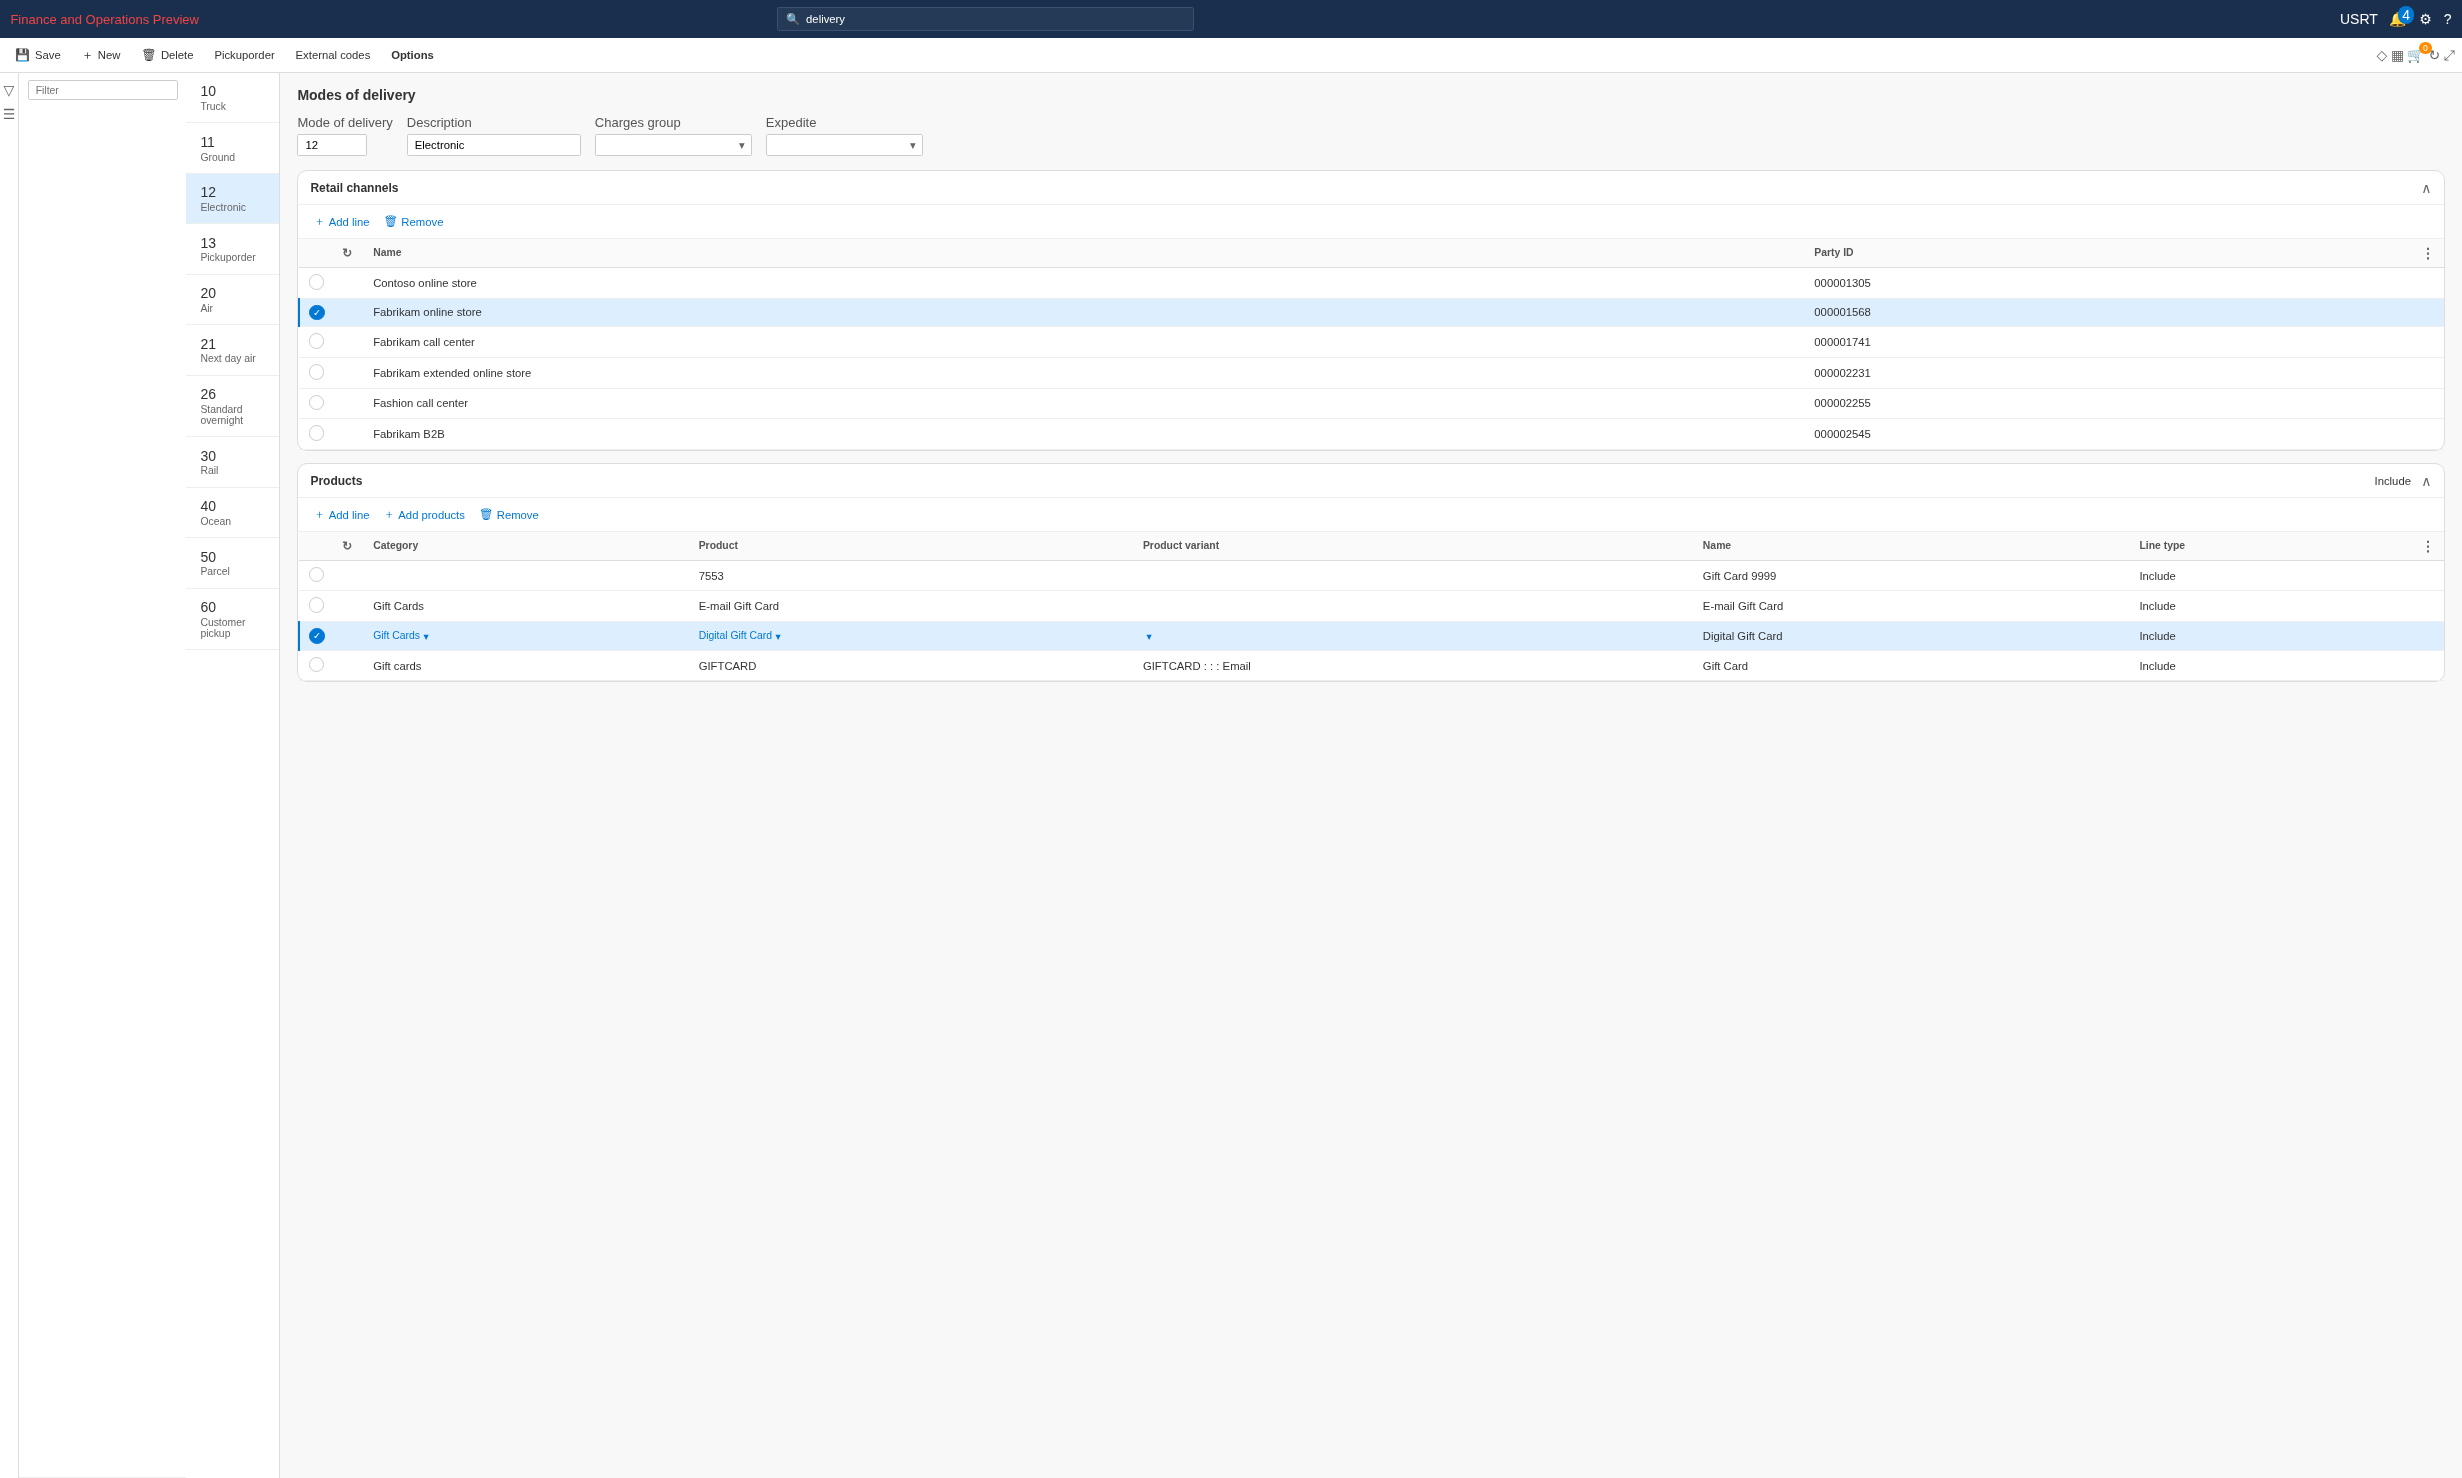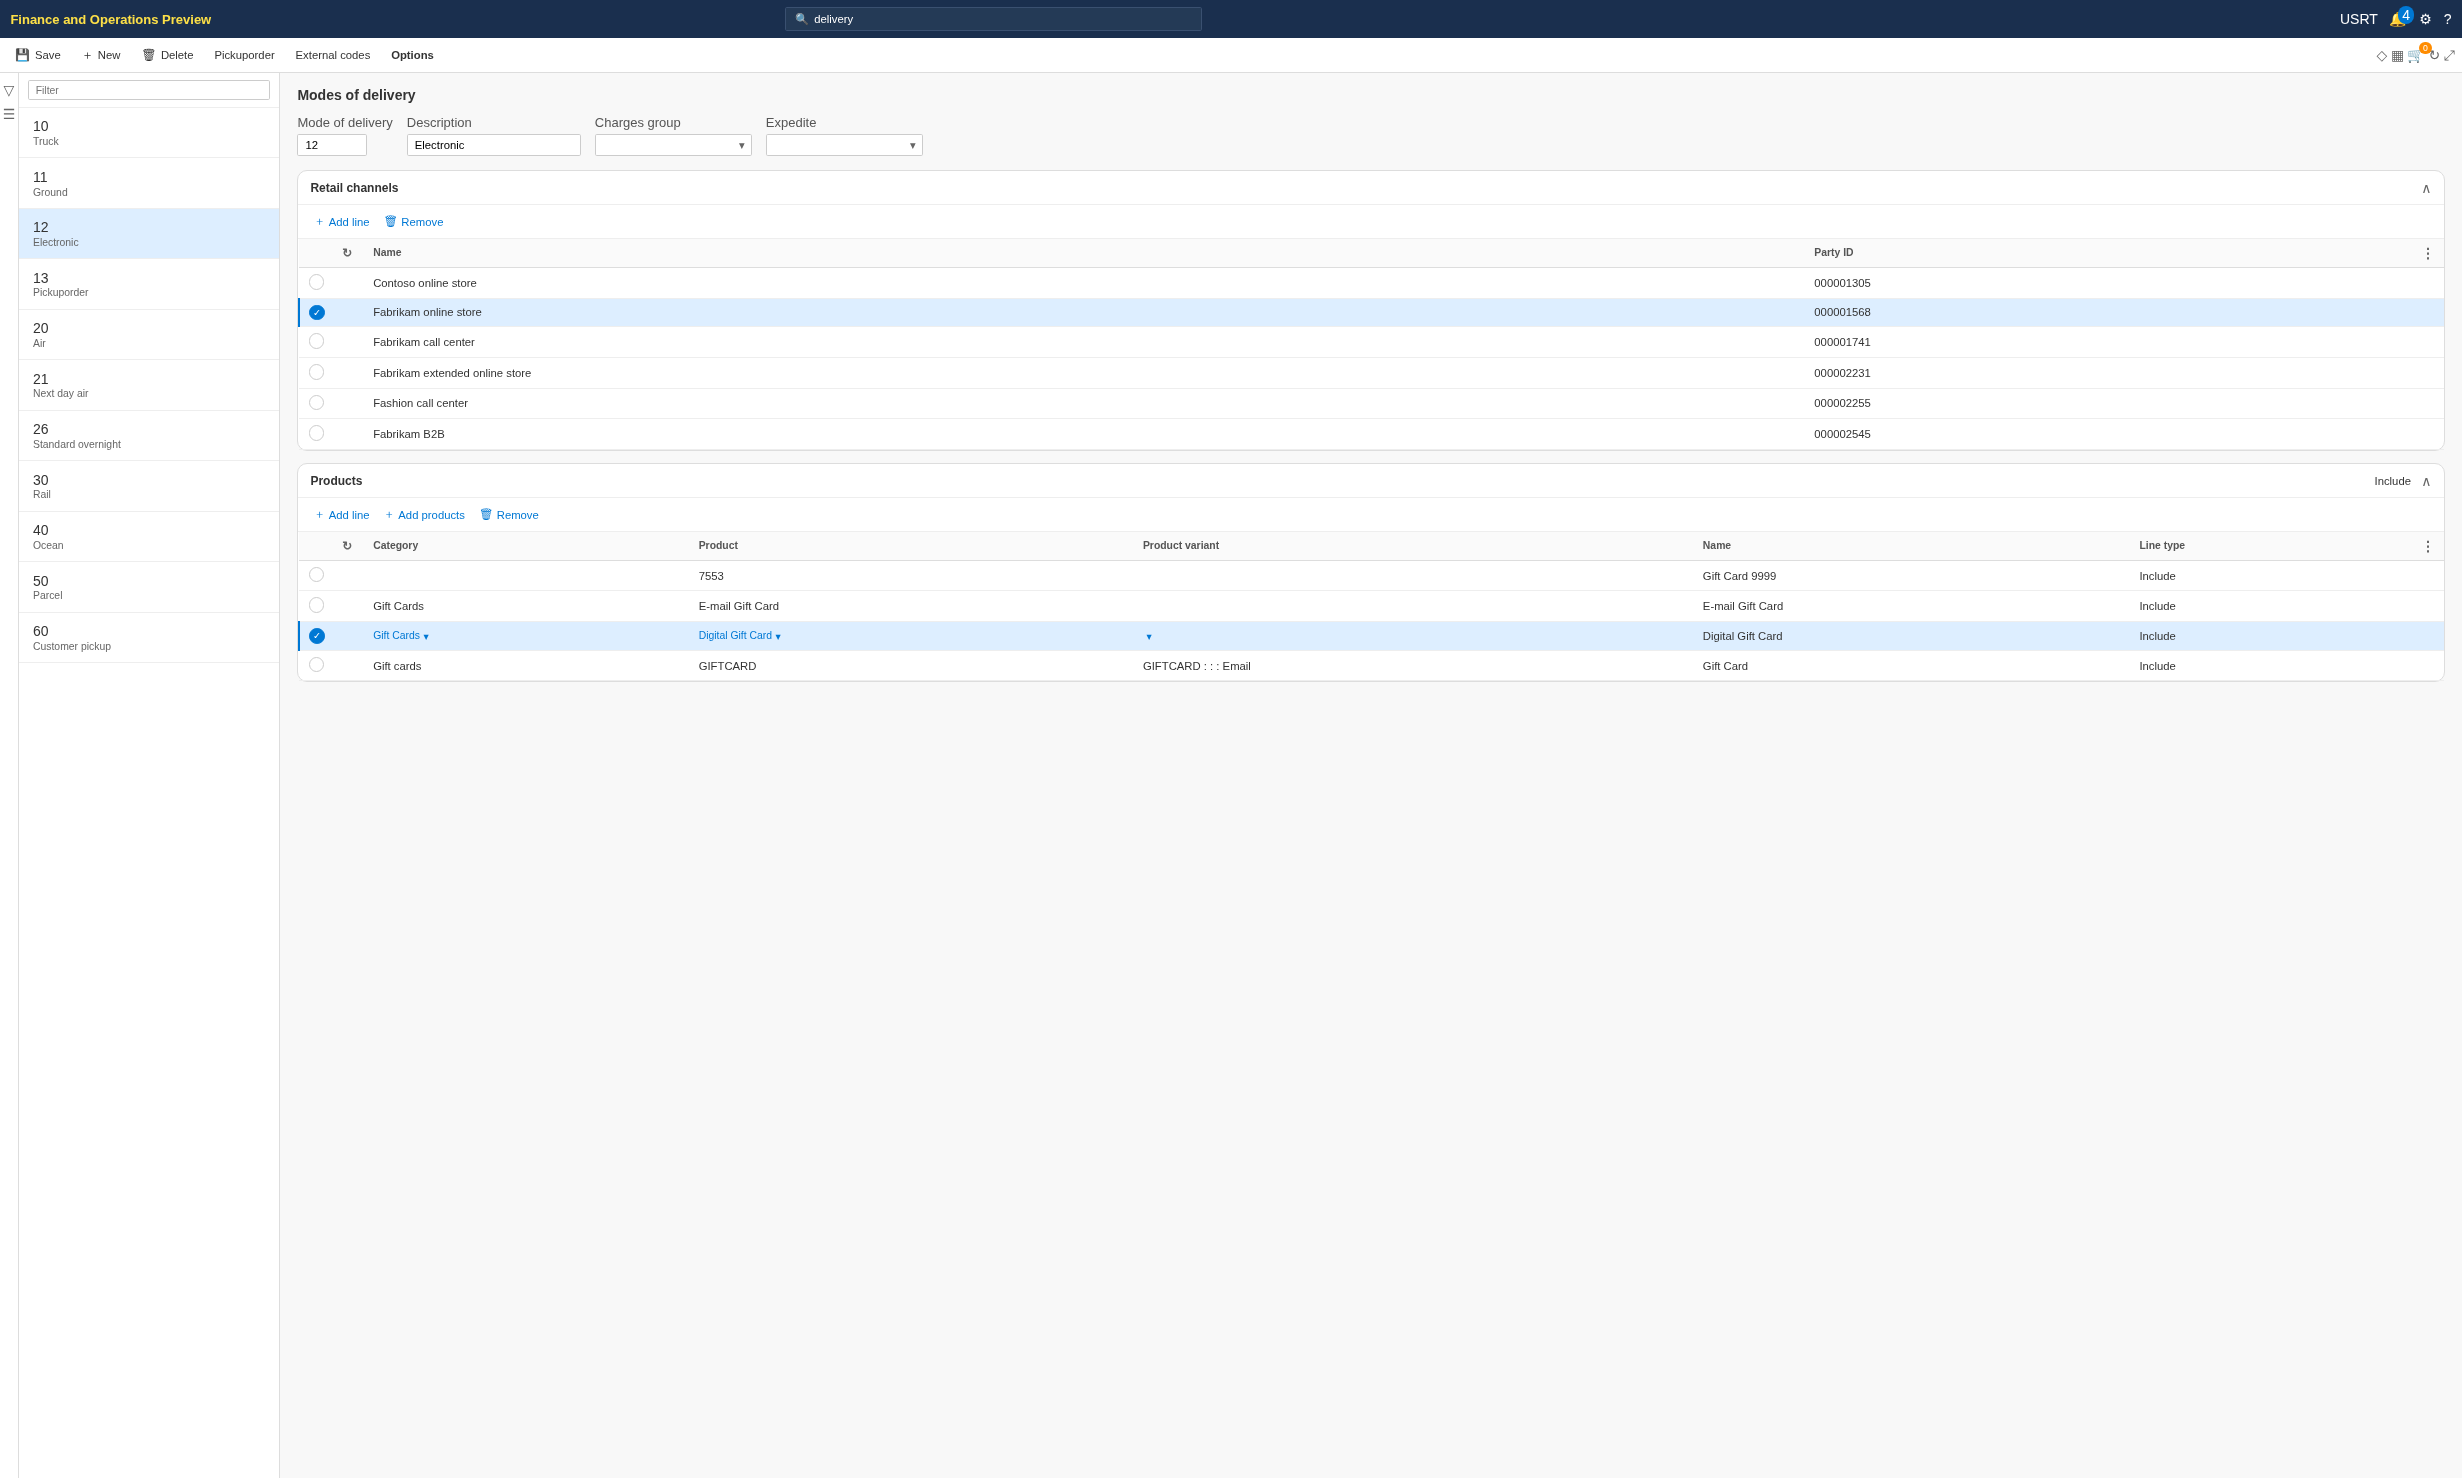--- a/index.html
+++ b/index.html
@@ -8,21 +8,21 @@
     
     .topbar {
       background: #1a2f4e;
       color: white;
       height: 38px;
       display: flex;
       align-items: center;
       padding: 0 10.4px;
       gap: 10.4px;
     }
-    .topbar-title { font-size: 13px; font-weight: 700; color: #fde047; flex: 0 0 auto; }
+    .topbar-title { font-size: 13px; font-weight: 400; color: #ef4444; flex: 0 0 auto; }
     .topbar-search {
       flex: 1;
       max-width: 417px;
       margin: 0 auto;
       background: #243a56;
       border: 0.9px solid #3a5070;
       border-radius: 1.7px;
       display: flex;
       align-items: center;
       padding: 0 8.7px;
@@ -99,21 +99,21 @@
       padding-top: 8.7px;
     }
     .filter-icon { cursor: pointer; color: #666; font-size: 14px; }
 
     
     .list-panel {
       width: 261px;
       background: white;
       border-right: 0.9px solid #ddd;
       display: flex;
-      flex-direction: column;
+      flex-direction: row;
     }
     .list-filter {
       padding: 7px 8.7px;
       border-bottom: 0.9px solid #eee;
     }
     .list-filter input {
       width: 100%;
       border: 0.9px solid #ccc;
       padding: 3.5px 7px;
       border-radius: 1.7px;

